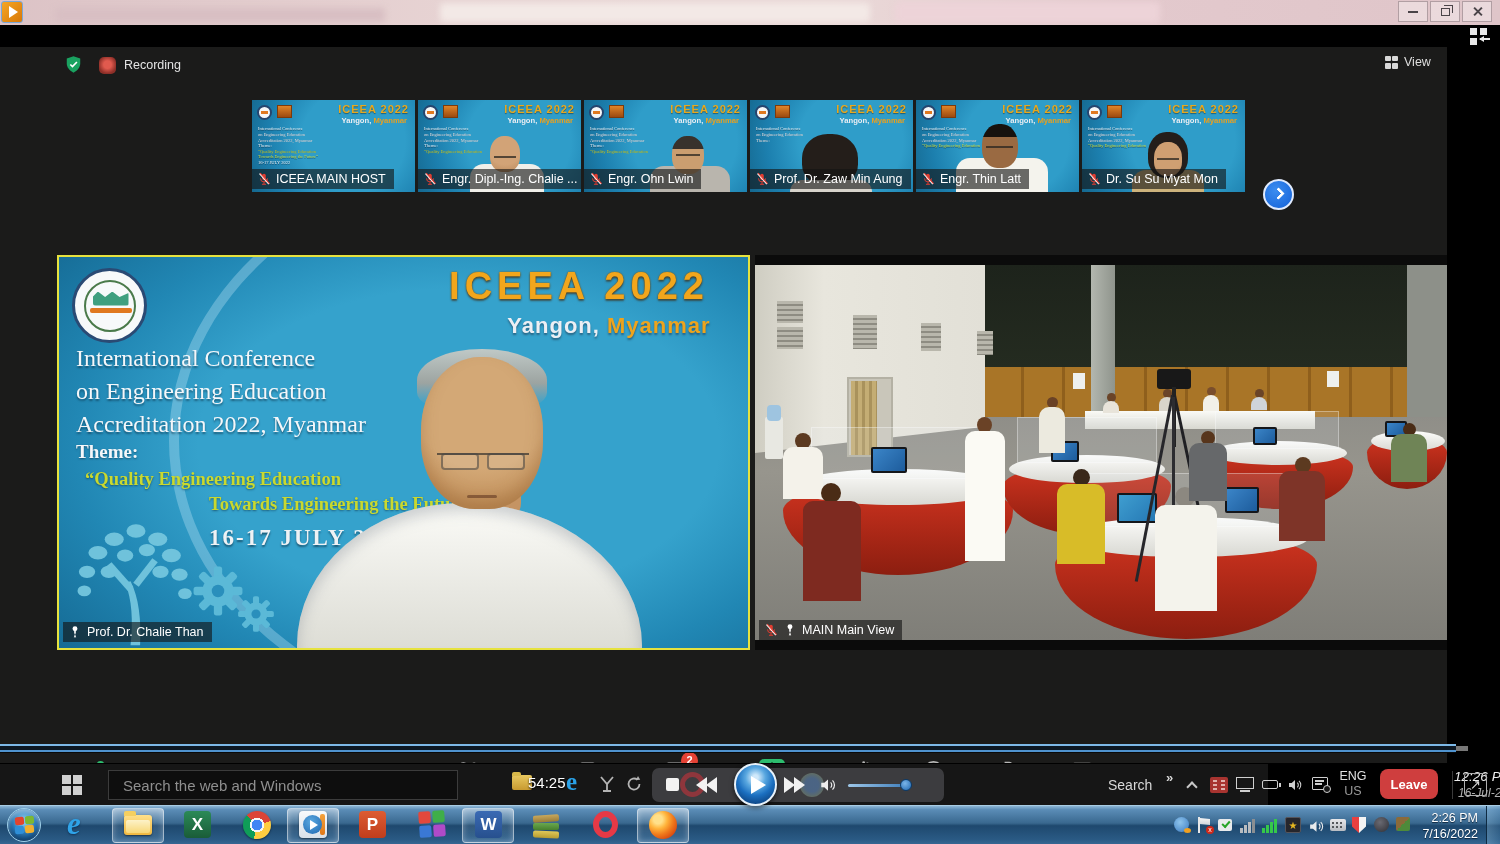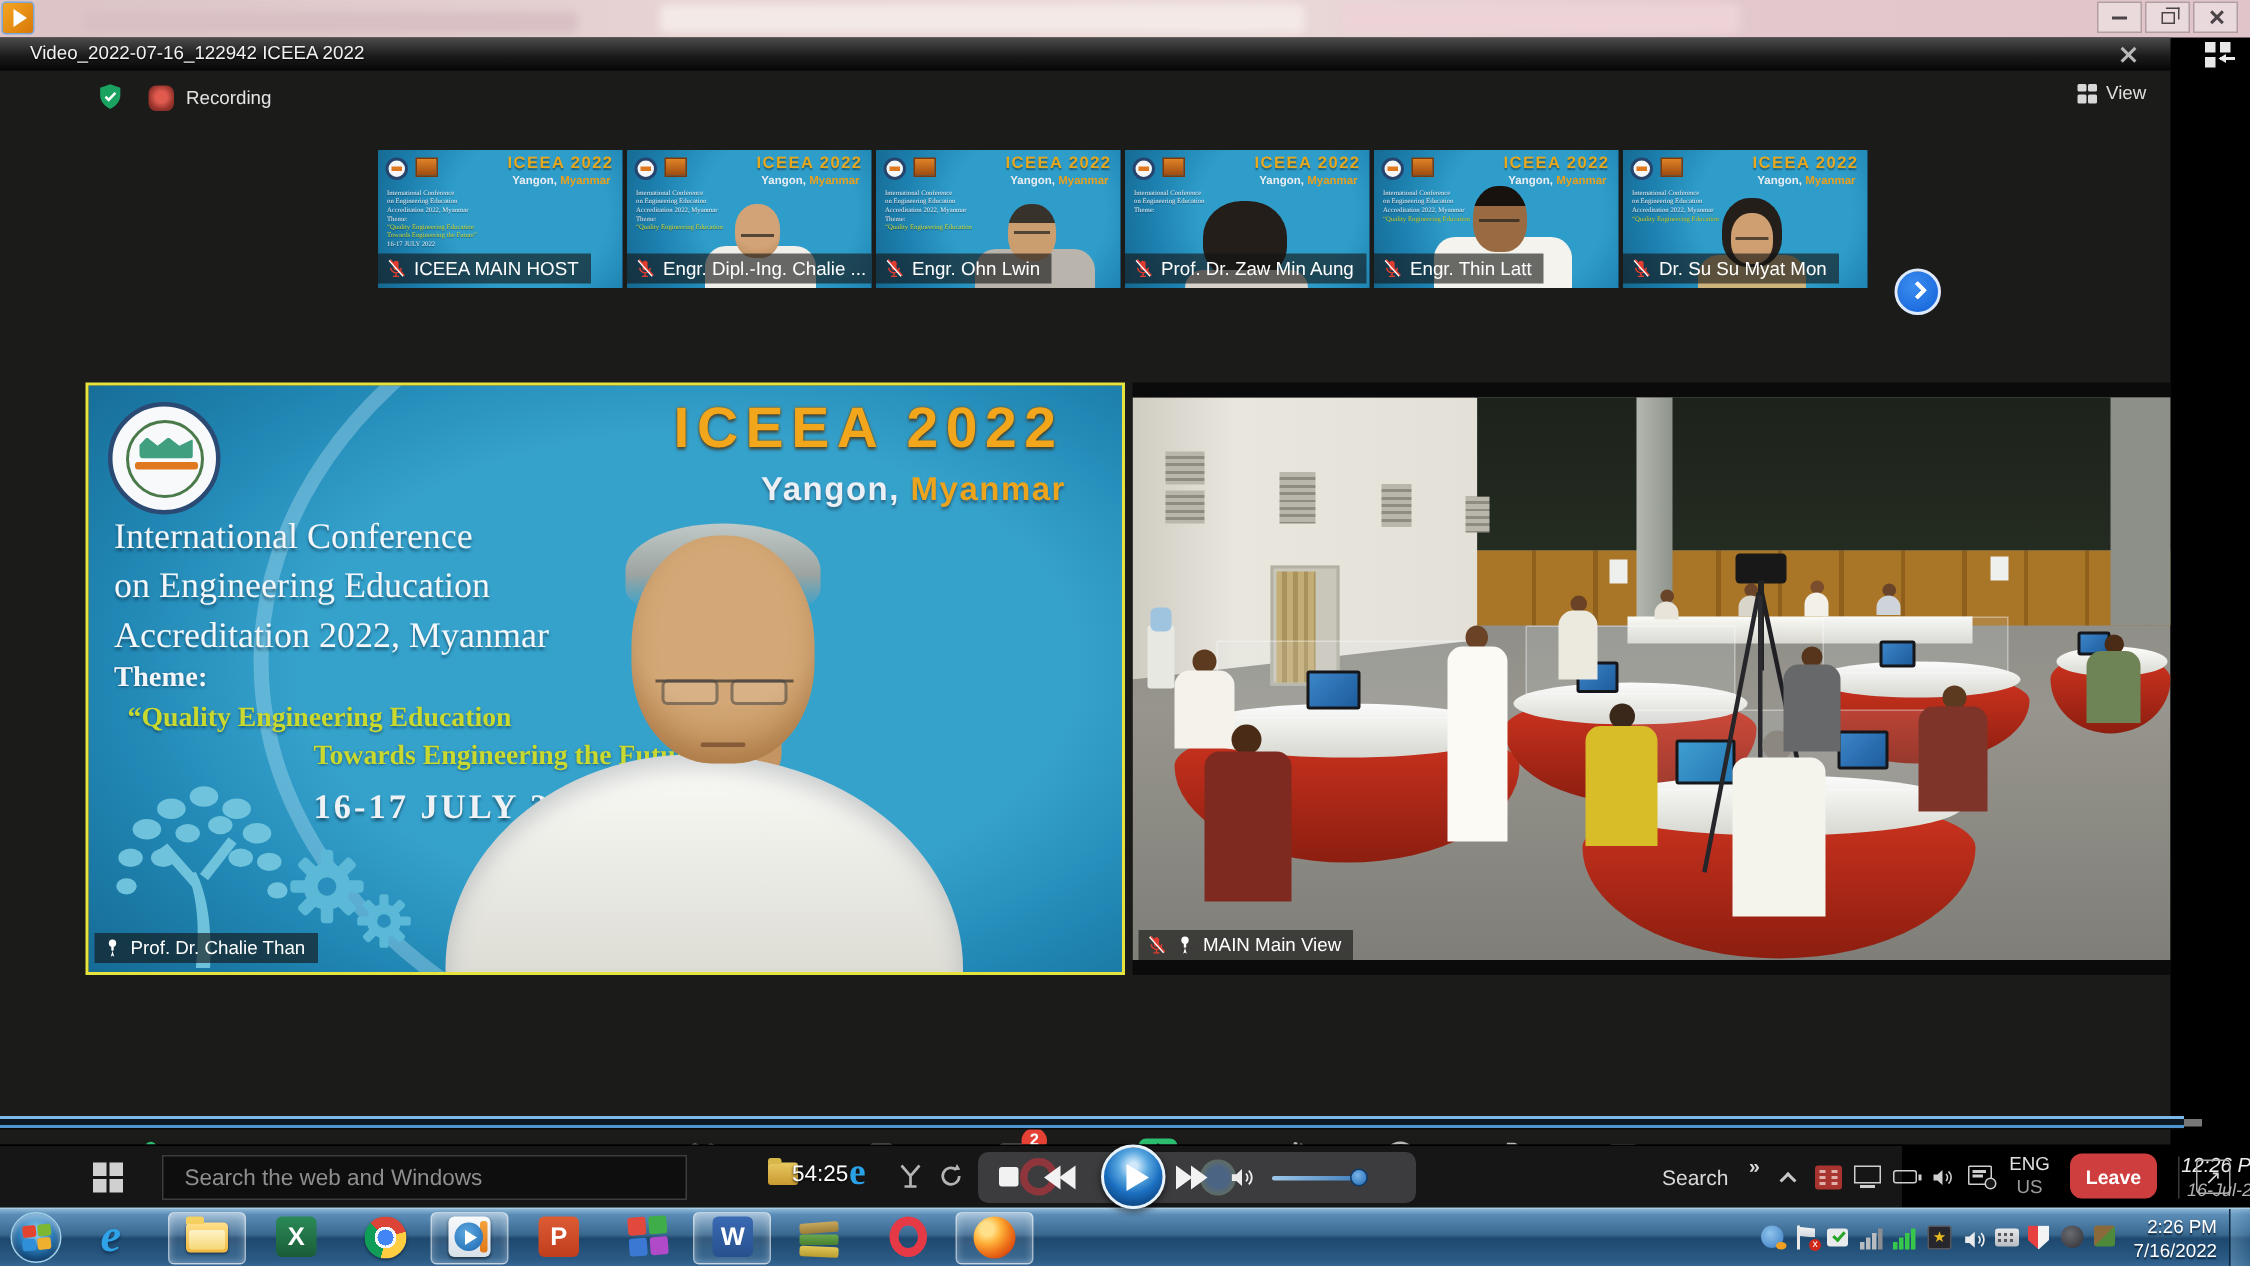--- a/index.html
+++ b/index.html
@@ -306,24 +306,20 @@
         </div>
       <div class="bgwin-btn">
           <span class="glyph-max"></span>
         </div>
       <div class="bgwin-btn">
           <span class="glyph-x"></span>
         </div>
     </div>
   </div>
 
-  <div class="player-titlebar">
-    <span class="player-title">Video_2022-07-16_122942 ICEEA 2022</span>
-    <span class="pt-close"></span>
-  </div>
   <div class="dock-grid">
     <b style="left:0;top:0"></b>
       <b style="left:10px;top:0"></b>
       <b style="left:0;top:10px"></b>
       <i></i>
   </div>
 
   <div class="meeting">
     <svg class="abs" style="left:64px;top:7px" width="19" height="21">
         <use href="#shieldsym"></use>

